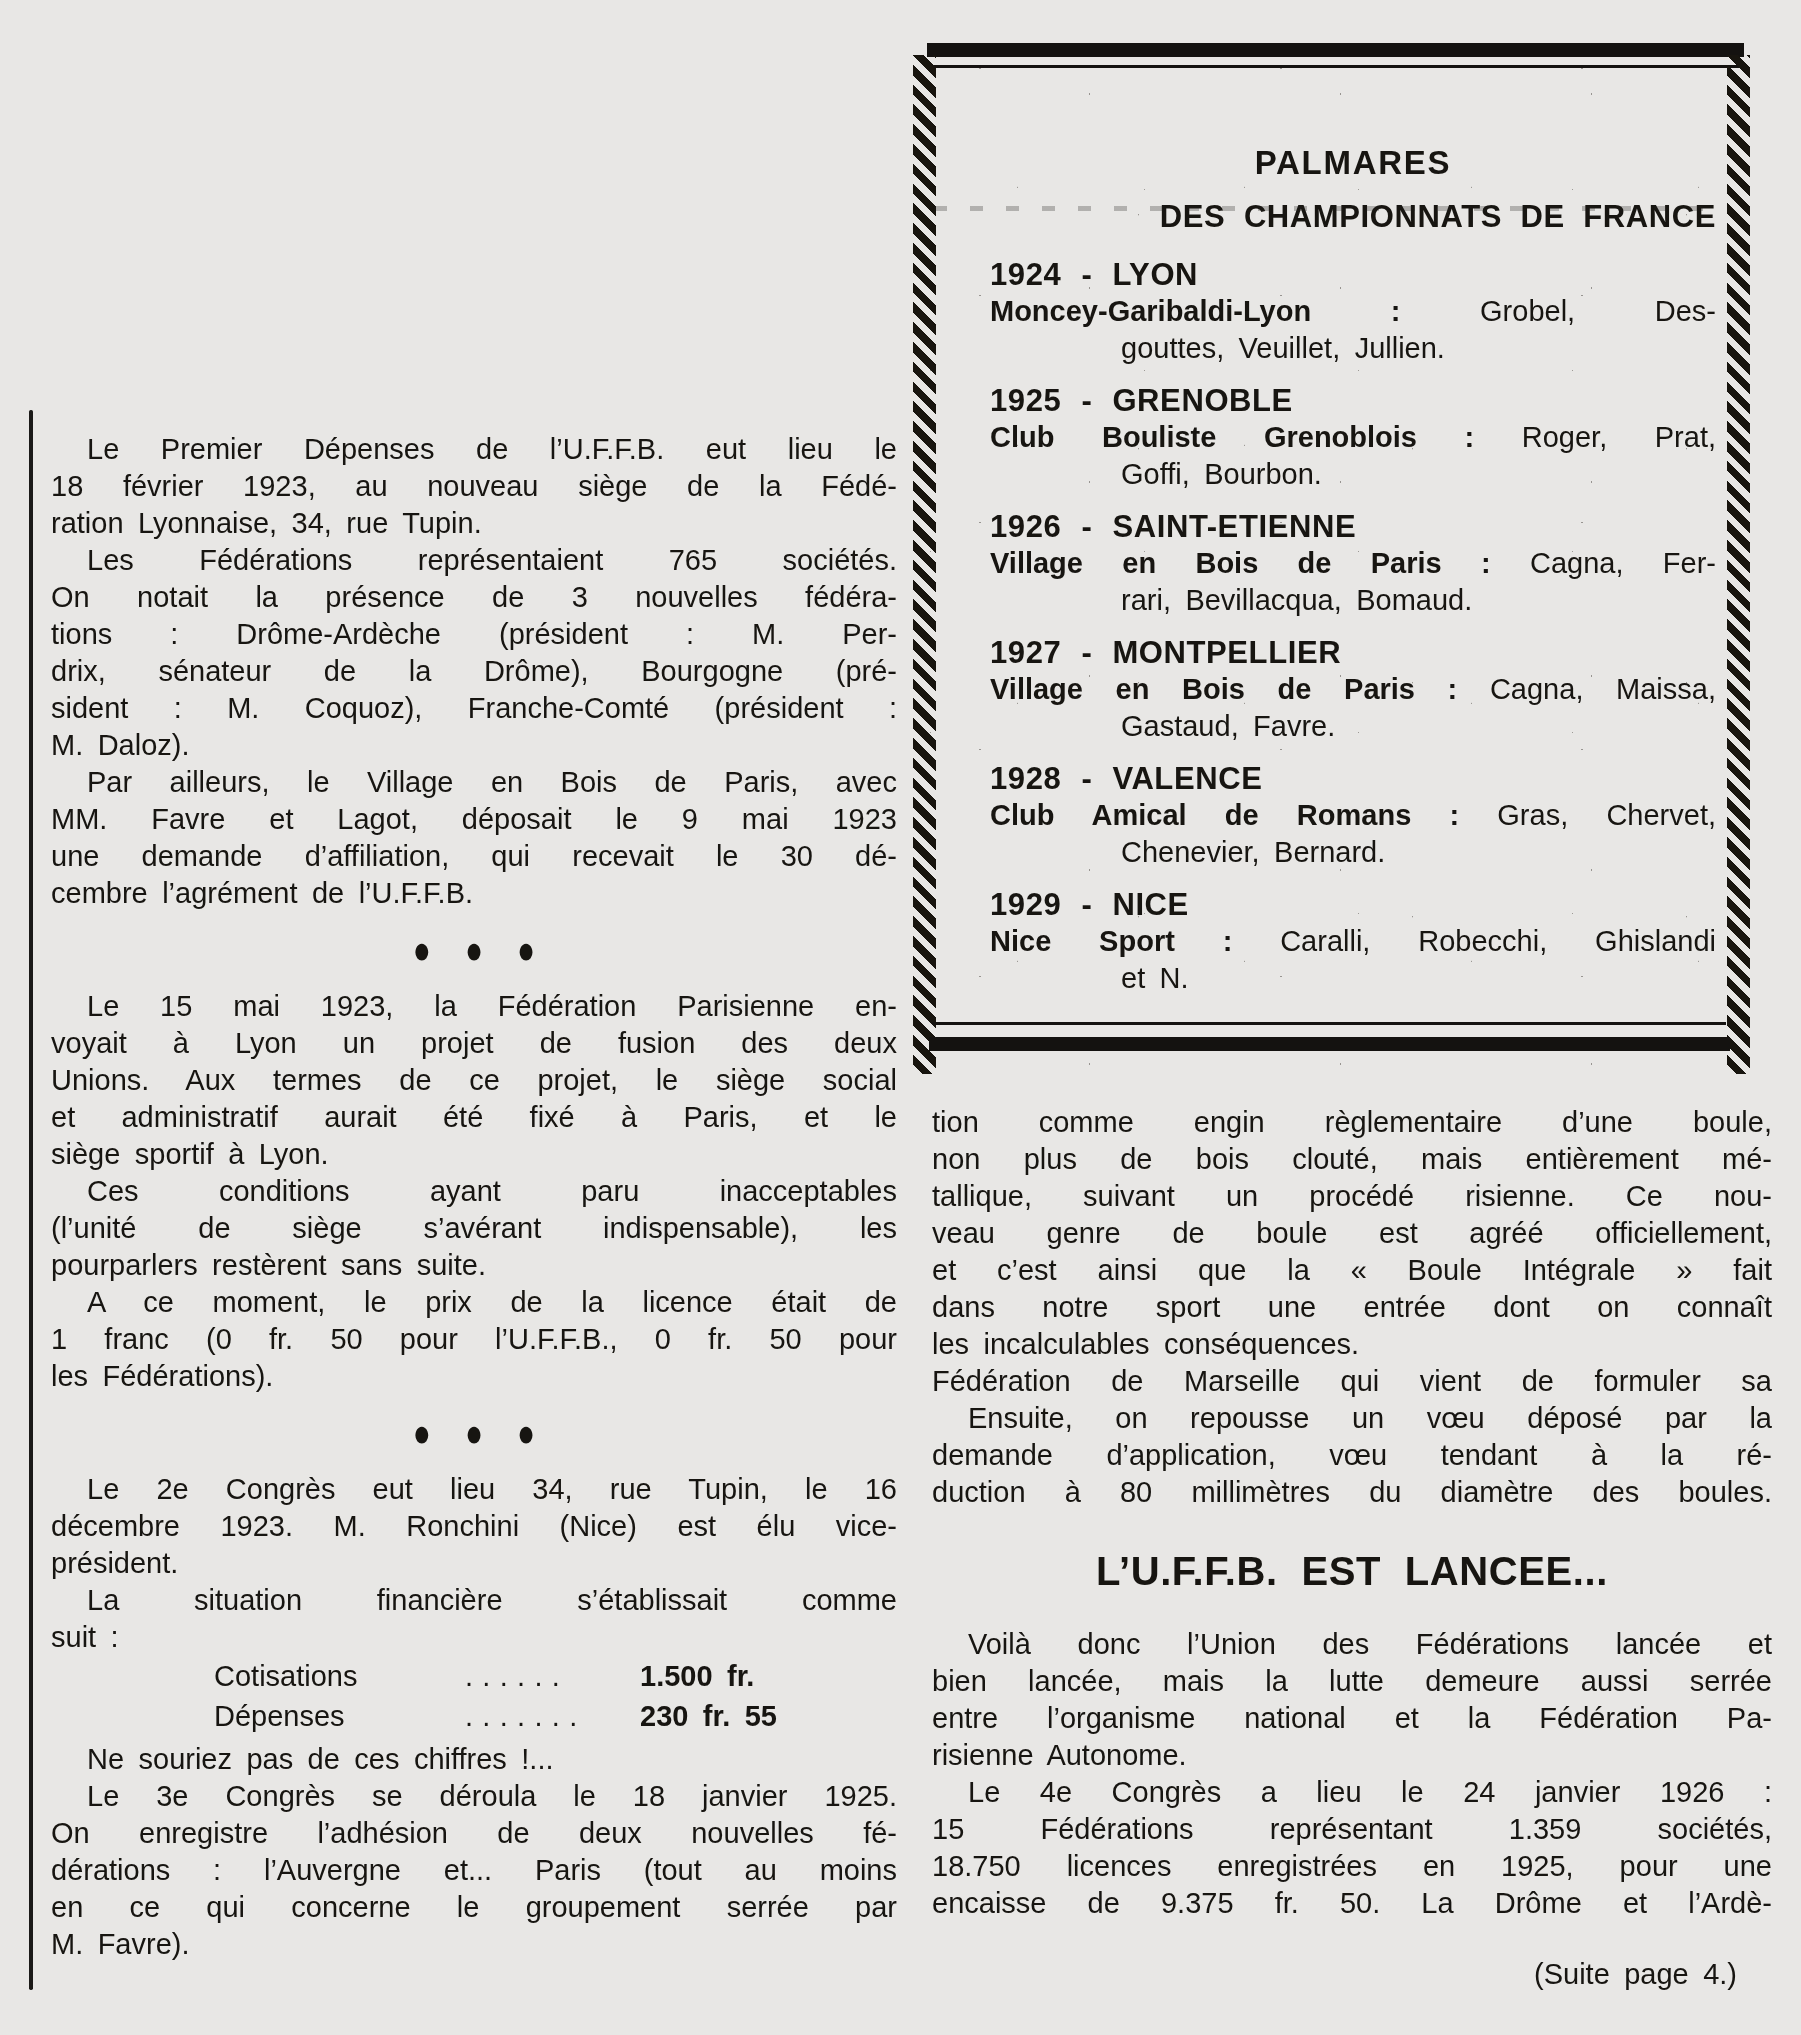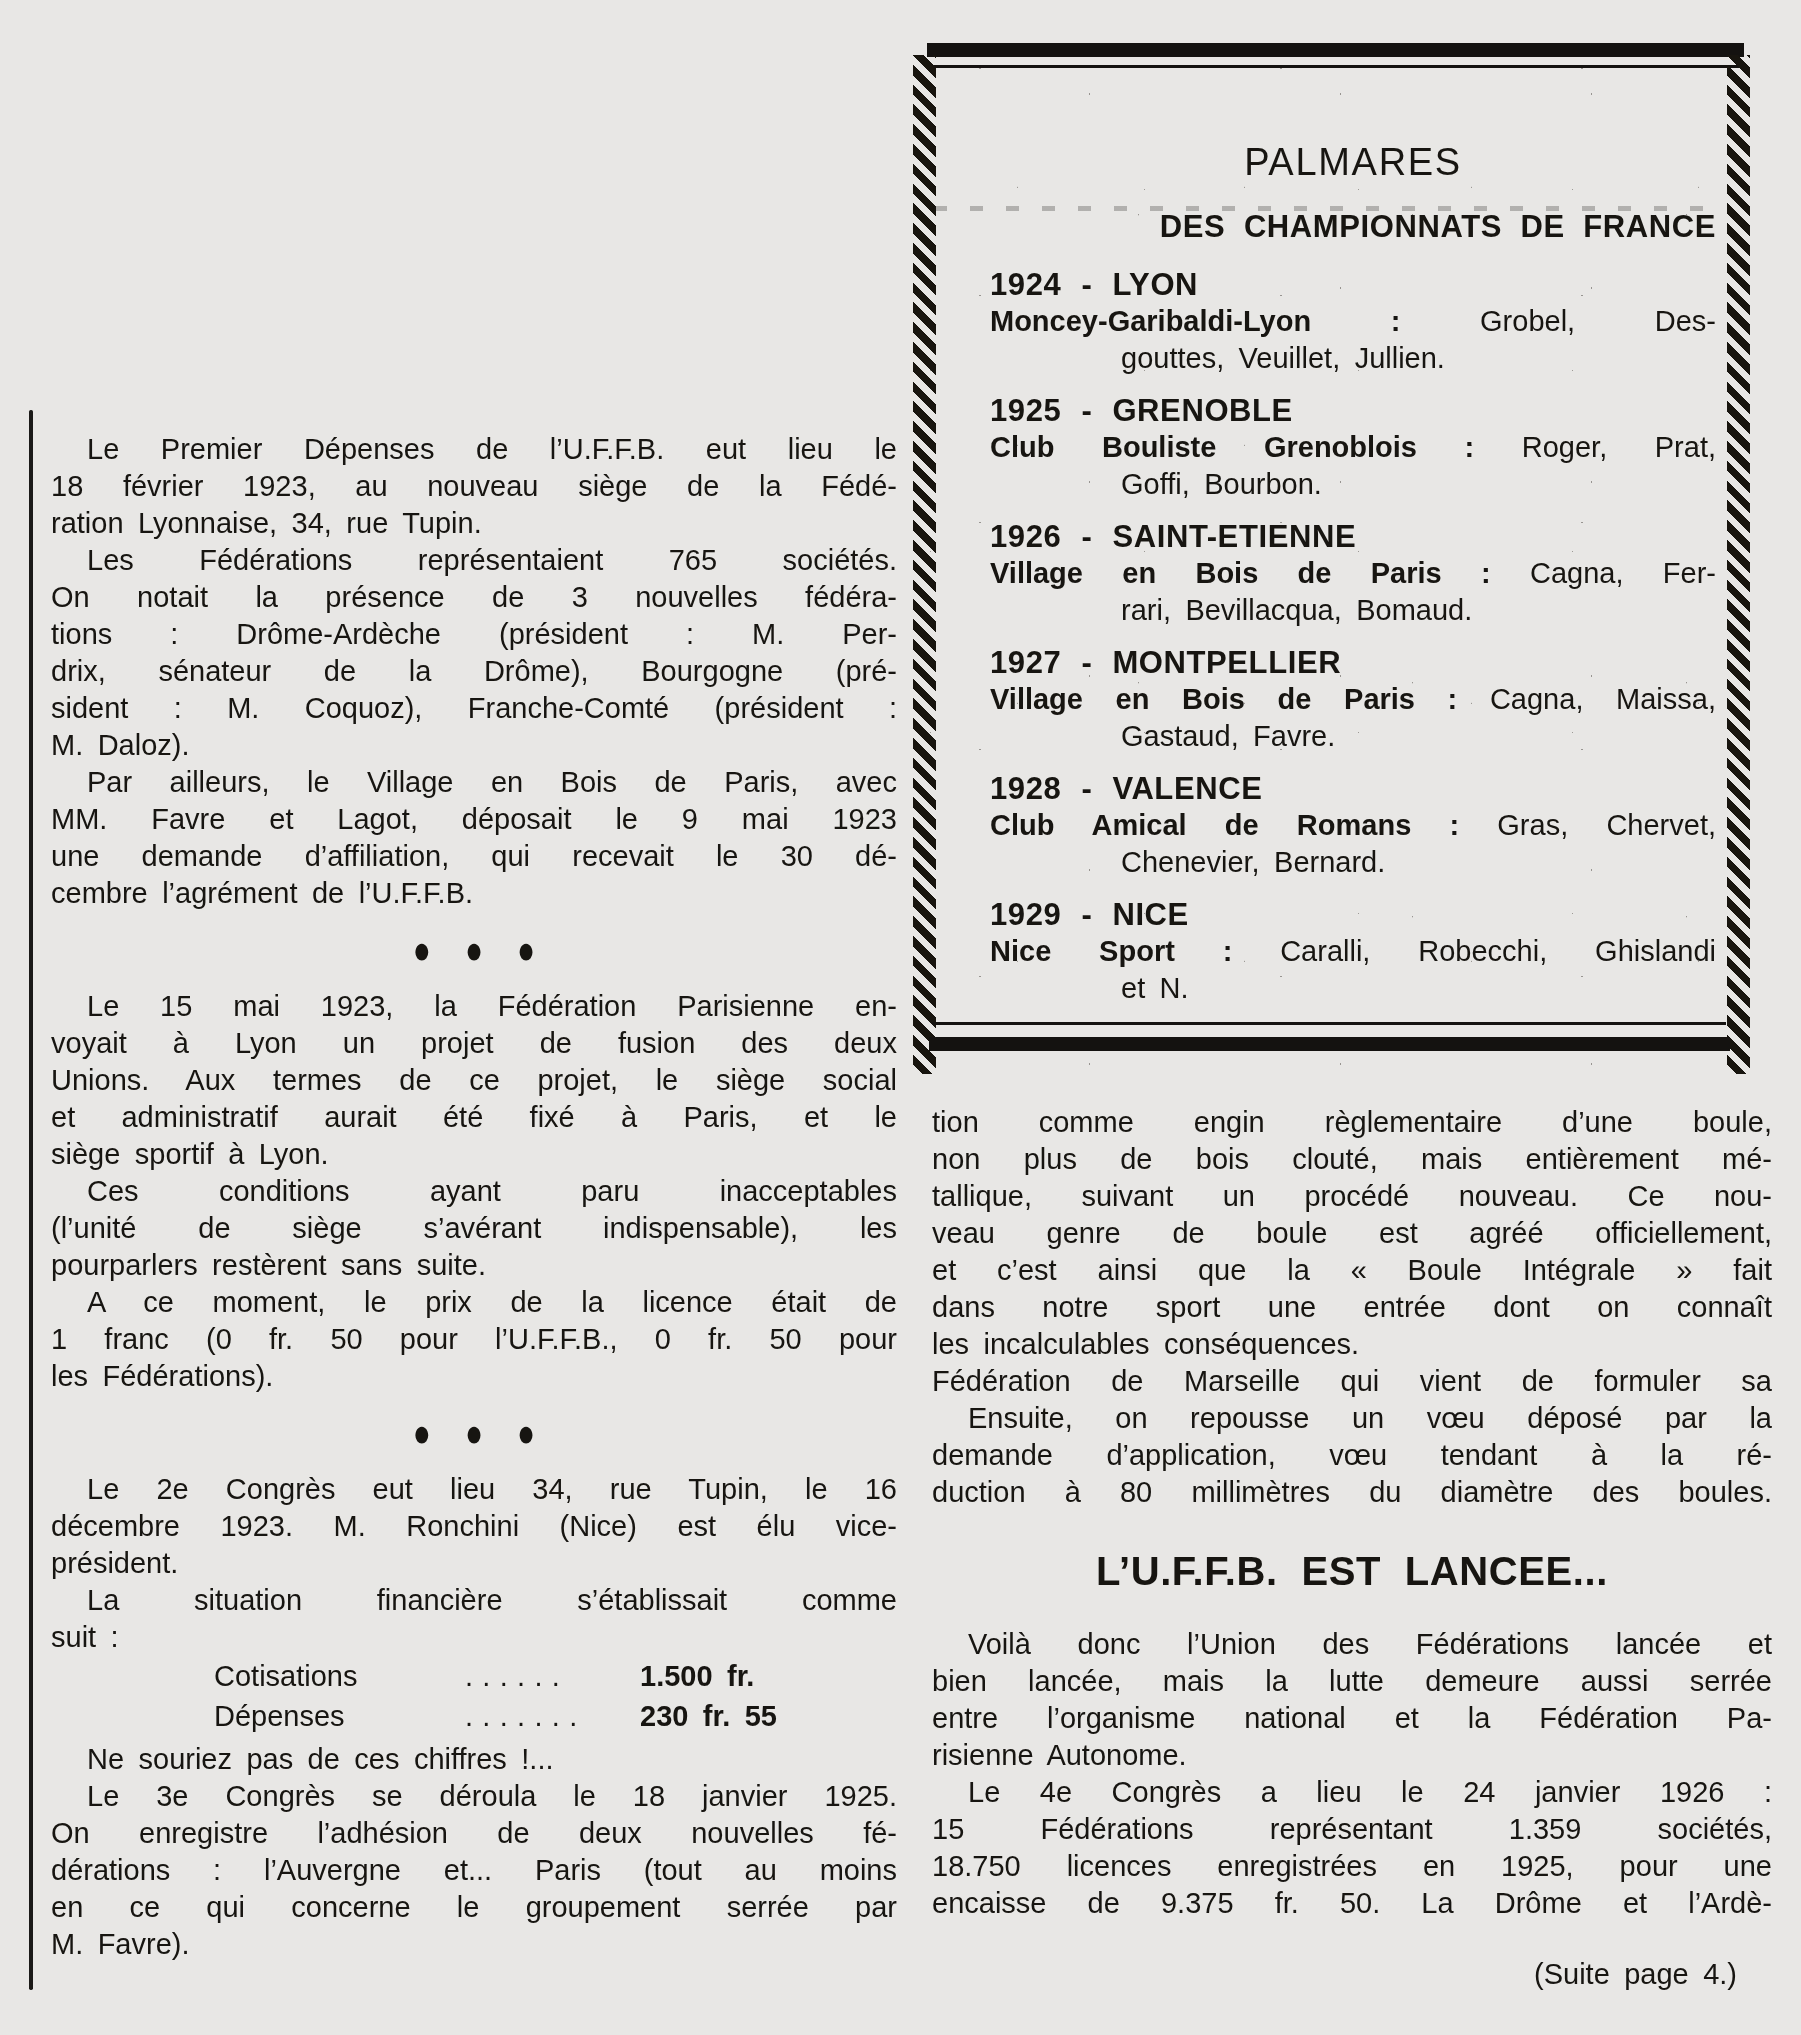--- a/index.html
+++ b/index.html
@@ -59,21 +59,21 @@
   .bar-top-thin{position:absolute;left:23px;right:9.3px;top:35px;height:2.9px;background:#141210;}
   .bar-bottom-thin{position:absolute;left:21px;right:26px;bottom:54px;height:2.9px;background:#141210;}
   .bar-bottom-thick{position:absolute;left:17.5px;right:22px;bottom:28px;height:14px;background:#141210;}
   .hatch{
     position:absolute;top:24.5px;bottom:4.7px;width:23px;
     background:repeating-linear-gradient(45deg, rgba(0,0,0,0) 0 6.4px, #18150f 6.4px 14px);
   }
   .hatch.left{left:2.3px;}
   .hatch.right{right:2.3px;}
   .pbox-content{position:absolute;left:79px;right:36px;top:114px;font-size:29px;line-height:37px;word-spacing:0.22em;}
-  .ptitle1{text-align:center;font-weight:400;font-size:38px;letter-spacing:1.7px;margin-bottom:27px;word-spacing:0.3em;}
+  .ptitle1{text-align:center;font-weight:700;font-size:33px;letter-spacing:1.7px;margin-bottom:17px;word-spacing:0.3em;}
   .ptitle2{text-align:right;font-weight:700;font-size:31px;letter-spacing:0.6px;margin-bottom:21px;word-spacing:0.3em;}
   .entry{margin-top:15px;}
   .year{font-weight:700;font-size:31px;letter-spacing:0.6px;word-spacing:0.35em;}
   .club-line{text-align:justify;text-align-last:justify;}
   .club{font-weight:700;}
   .cont{padding-left:131px;}
 </style>
 </head>
 <body>
 
@@ -204,21 +204,21 @@
             <div class="cont">et N.</div>
           </div>
         </div>
     </div>
   </div>
 
   <div class="col col-right">
       <div class="para">
         <div class="tline j">tion comme engin règlementaire d’une boule,</div>
         <div class="tline j">non plus de bois clouté, mais entièrement mé-</div>
-        <div class="tline j">tallique, suivant un procédé nouveau. Ce nou-</div>
+        <div class="tline j">tallique, suivant un procédé risienne. Ce nou-</div>
         <div class="tline j">veau genre de boule est agréé officiellement,</div>
         <div class="tline j">et c’est ainsi que la « Boule Intégrale » fait</div>
         <div class="tline j">dans notre sport une entrée dont on connaît</div>
         <div class="tline">les incalculables conséquences.</div>
       </div>
       <div class="para">
         <div class="tline j">Fédération de Marseille qui vient de formuler sa</div>
         <div class="tline j ind">Ensuite, on repousse un vœu déposé par la</div>
         <div class="tline j">demande d’application, vœu tendant à la ré-</div>
         <div class="tline j">duction à 80 millimètres du diamètre des boules.</div>

